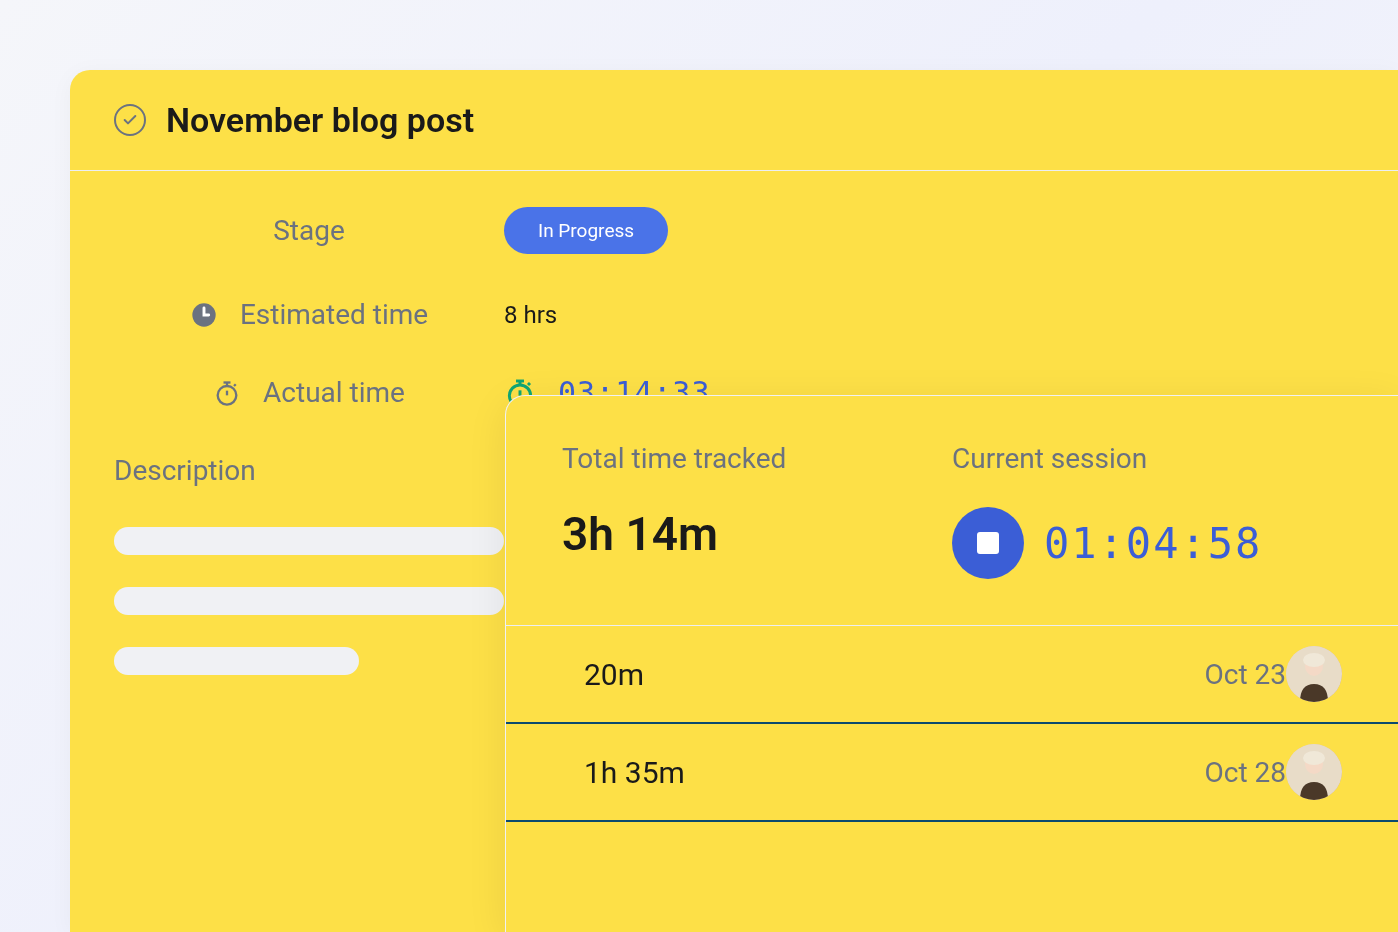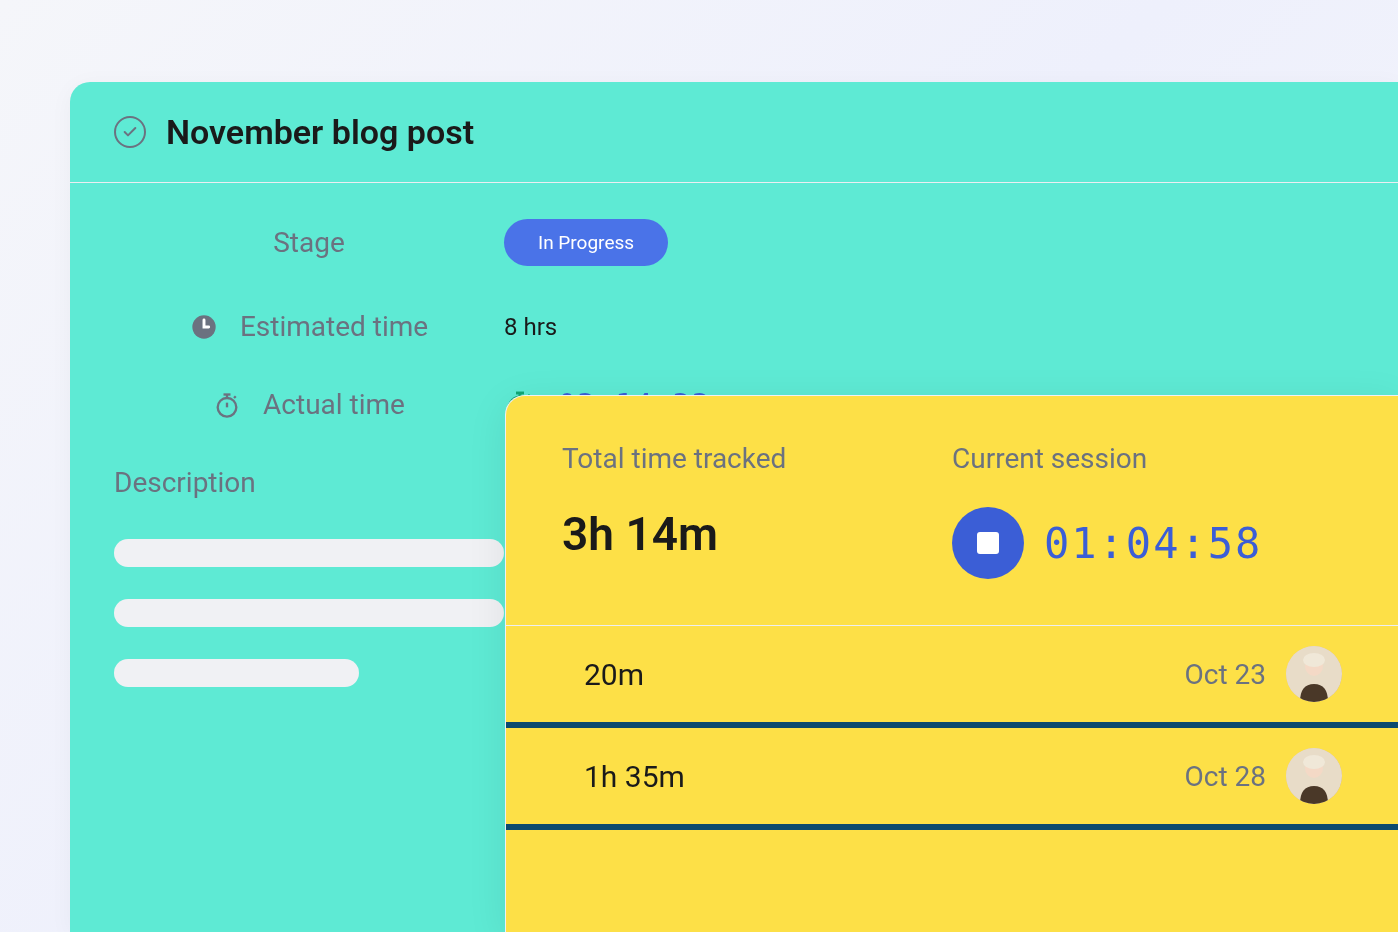--- a/index.html
+++ b/index.html
@@ -14,24 +14,23 @@
       height: 932px;
       overflow: hidden;
       position: relative;
     }
     .card {
       position: absolute;
       top: 70px;
       left: 70px;
       right: 0;
       bottom: 0;
-      background: #5eead4;
+      background: #fde047;
       border-radius: 20px 0 0 0;
       box-shadow: 0 4px 24px rgba(0,0,0,0.04);
-      margin-top: 12px;
     }
     .card-header {
       display: flex;
       align-items: center;
       gap: 20px;
       padding: 30px 44px 30px 44px;
       border-bottom: 1px solid #eceef2;
     }
     .check-circle {
       width: 32px;
@@ -196,31 +195,30 @@
       letter-spacing: 2px;
     }
     .log-list {
       border-top: 1px solid #eceef2;
     }
     .log-row {
       display: flex;
       align-items: center;
       justify-content: space-between;
       padding: 20px 56px 20px 78px;
-      border-bottom: 6px solid #0c4a6e;
+      border-bottom: 2px solid #0c4a6e;
     }
     .log-duration {
       font-size: 30px;
       color: #1a1a1a;
       font-weight: 400;
     }
     .log-right {
       display: flex;
       align-items: center;
-      gap: 20px;
     }
     .log-date {
       font-size: 28px;
       color: #6b7280;
     }
     .avatar {
       width: 56px;
       height: 56px;
       border-radius: 50%;
       background: linear-gradient(135deg, #e8d5c4 0%, #d4b896 100%);

